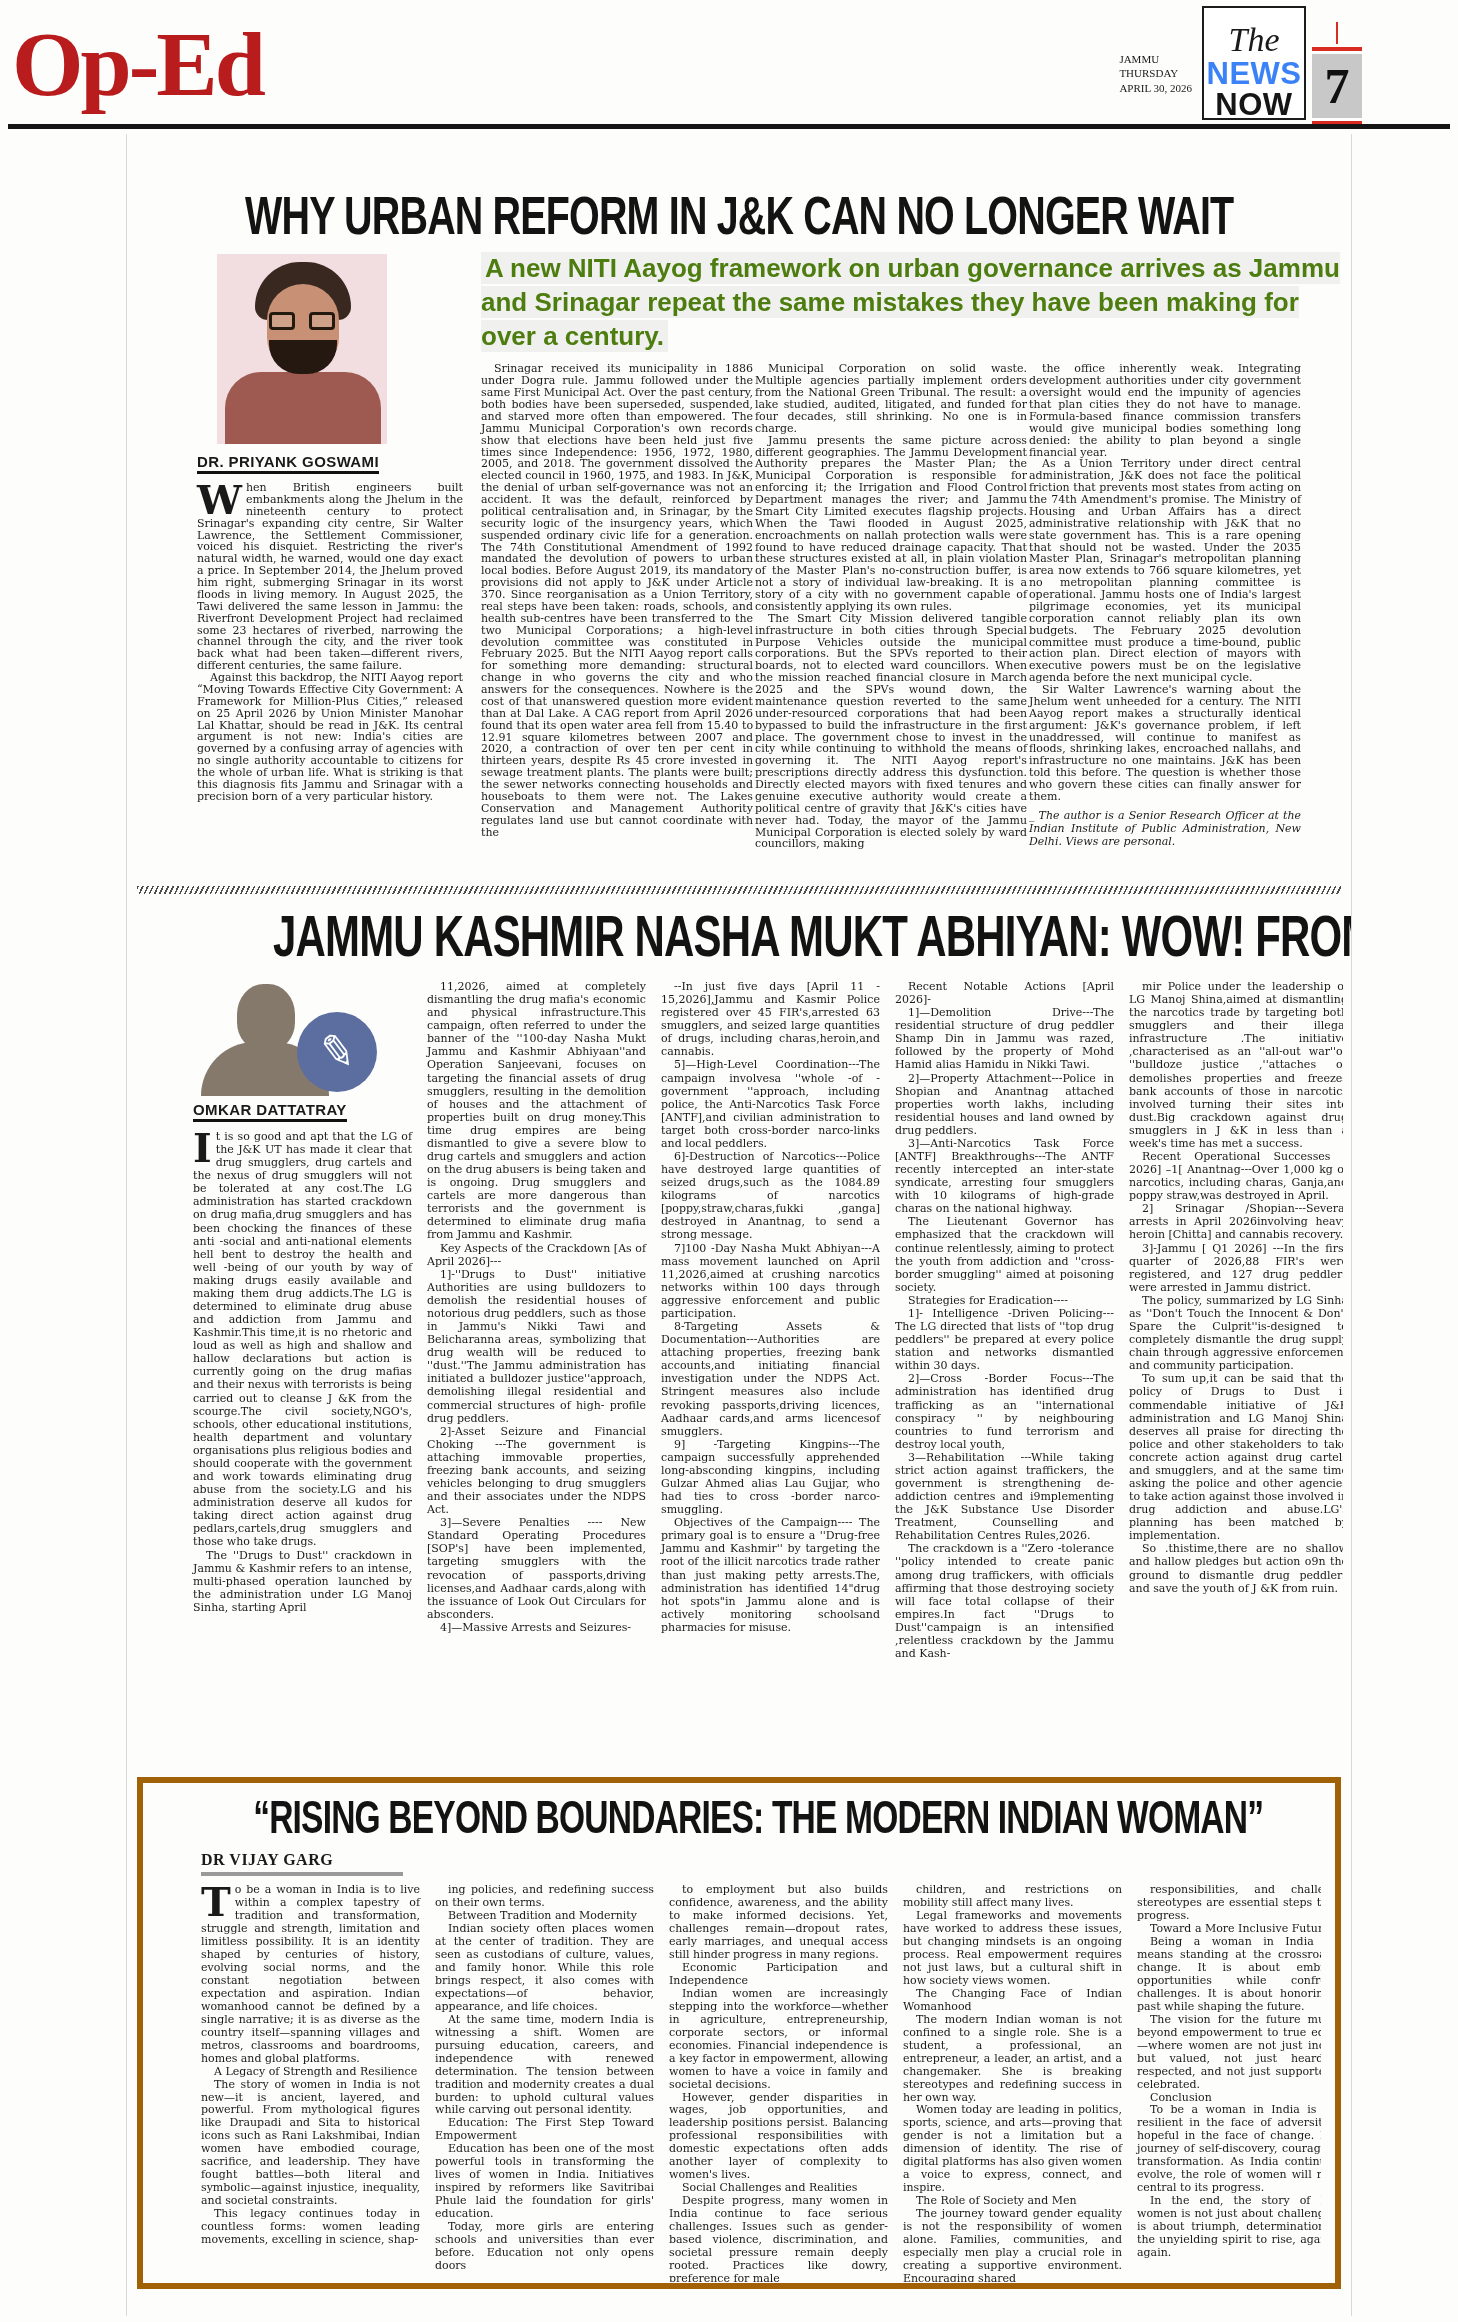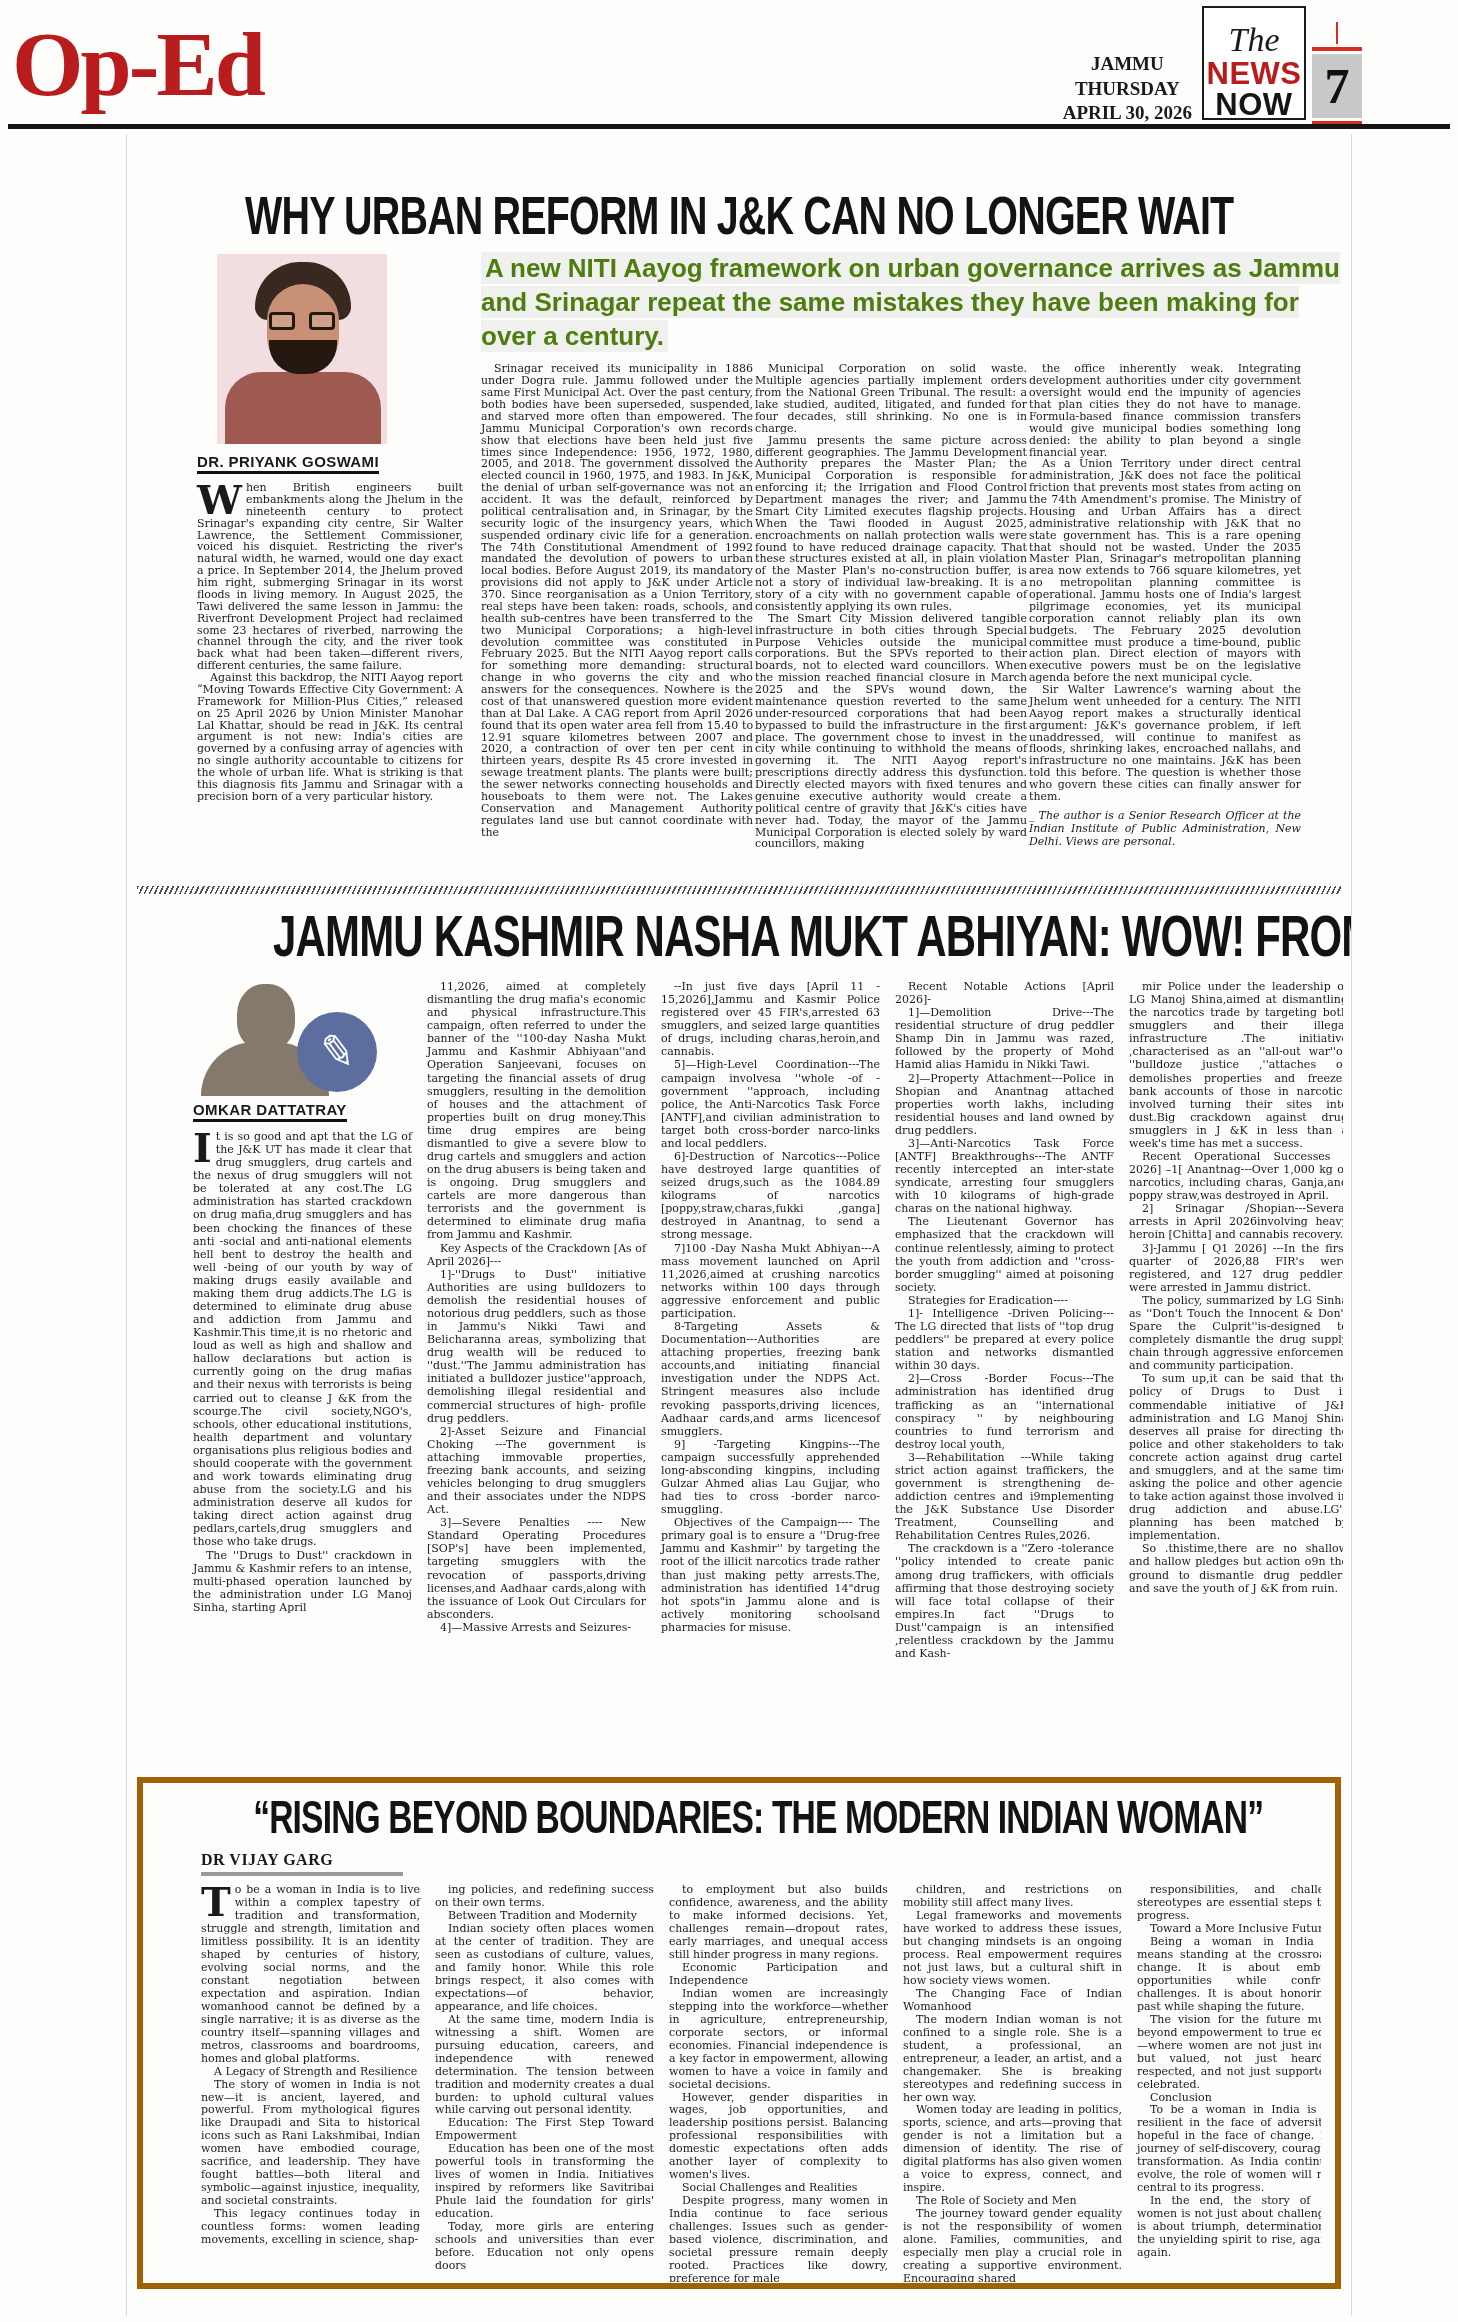--- a/index.html
+++ b/index.html
@@ -4,26 +4,26 @@
 <style>
   * { margin:0; padding:0; box-sizing:border-box; }
   html,body { width:1458px; height:2322px; background:#e9e9e9; }
   .page { position:relative; width:1458px; height:2322px; background:#fdfdfc; overflow:hidden;
           font-family:"DejaVu Serif", serif; color:#1a1a1a; }
 
   
   .hdr { position:absolute; top:0; left:0; right:0; height:126px; background:#fdfdfc; }
   .oped { position:absolute; left:12px; top:18px; font-family:"Liberation Serif", serif;
           font-weight:bold; font-size:92px; line-height:1; color:#b91c1c; letter-spacing:-3px; }
-  .dateblock { position:absolute; right:266px; top:52px; text-align:center;
-               font-family:"Liberation Serif", serif; font-weight:bold; font-size:19px; line-height:1.3; }
+  .dateblock { position:absolute; right:266px; top:52px; text-align:left;
+               font-family:"Liberation Serif", serif; font-weight:normal; font-size:11px; line-height:1.3; }
   .logo { position:absolute; right:152px; top:6px; width:104px; height:114px; background:#fff;
           border:2px solid #1c1c1c; text-align:center; overflow:hidden; }
   .logo .the { font-family:"Liberation Serif", serif; font-style:italic; font-size:34px; line-height:1.05; display:block; margin-top:14px;}
-  .logo .news { font-family:"Liberation Sans", sans-serif; font-weight:bold; font-size:31px; line-height:1.0; color:#b91c1c; letter-spacing:.5px; display:block;}
+  .logo .news { font-family:"Liberation Sans", sans-serif; font-weight:bold; font-size:31px; line-height:1.0; color:#3b82f6; letter-spacing:.5px; display:block;}
   .logo .now  { font-family:"Liberation Sans", sans-serif; font-weight:bold; font-size:31px; line-height:1.0; color:#161616; letter-spacing:.5px; display:block;}
   .pagenum-wrap { position:absolute; right:96px; top:22px; width:50px; text-align:center; }
   .pn-bar { height:4px; background:#d92b21; margin:3px 0; }
   .pn-tick { width:2px; height:22px; background:#d92b21; margin:0 auto; }
   .pn-box { width:50px; height:64px; background:#c8c8c8; display:flex; align-items:center; justify-content:center;
             font-family:"Liberation Serif", serif; font-weight:bold; font-size:50px; color:#111; }
   .toprule { position:absolute; top:124px; left:8px; right:8px; height:5px; background:#151515; }
 
   
   .content { position:absolute; top:134px; left:126px; width:1226px; height:2182px; overflow:hidden;

